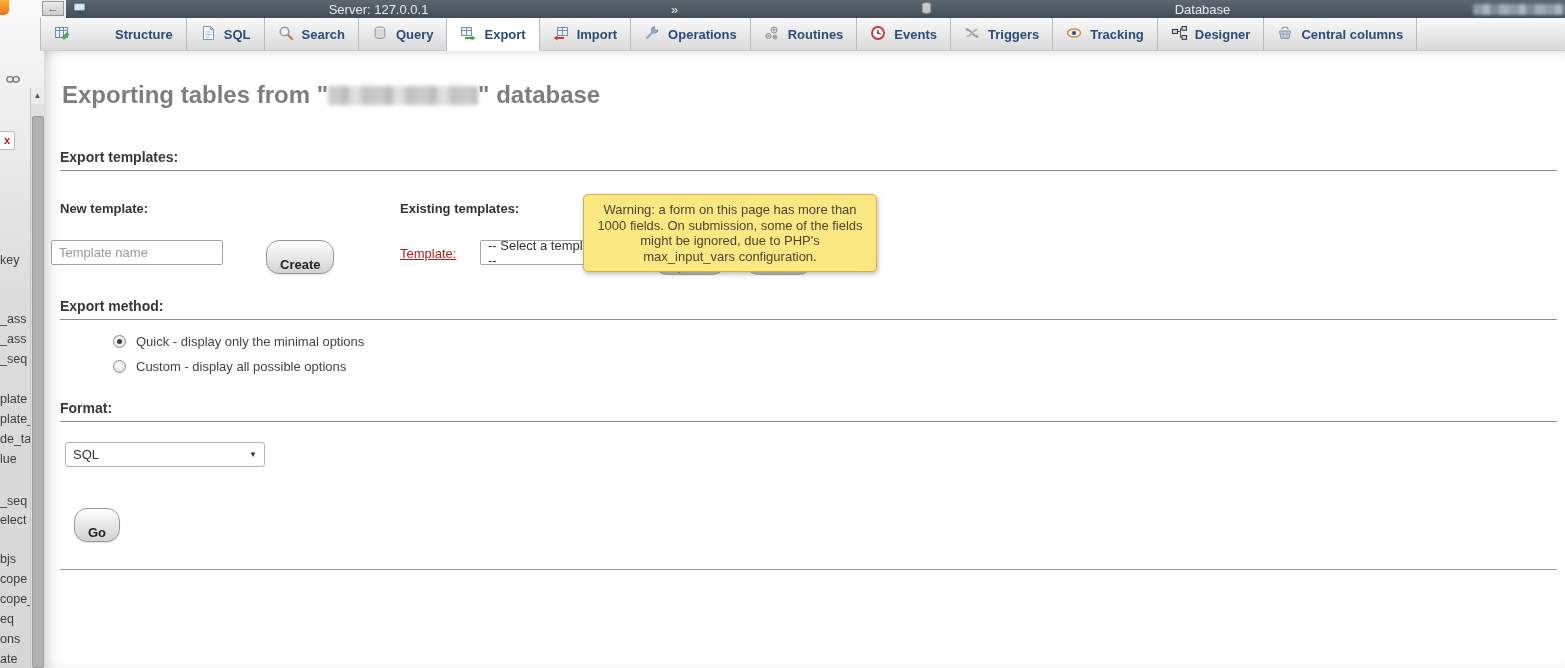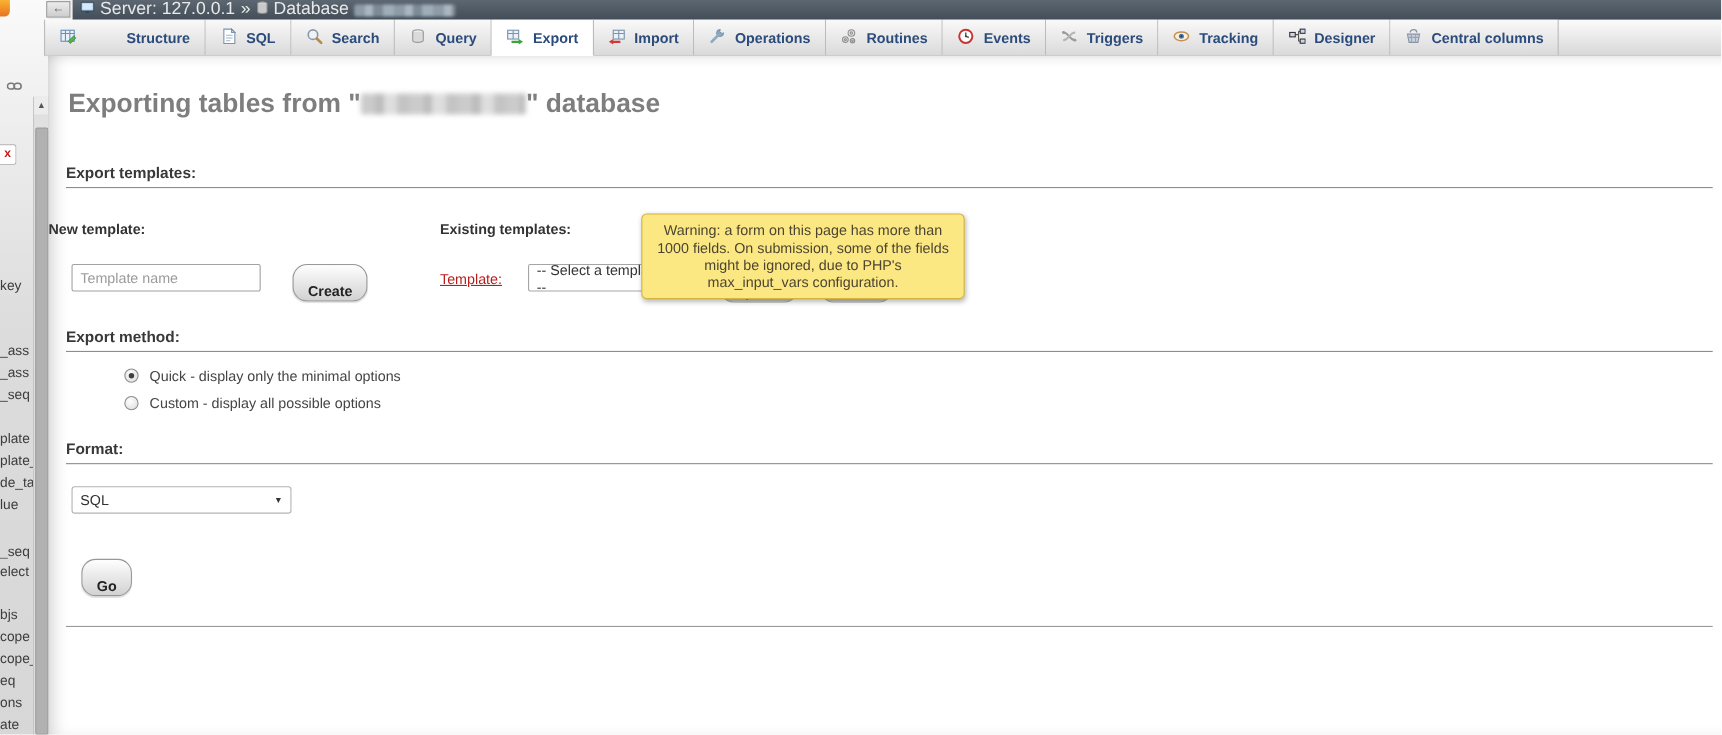--- a/index.html
+++ b/index.html
@@ -6,21 +6,21 @@
   html,body { background:#fff; }
   #page-root {
     position:relative; width:1565px; height:668px; overflow:hidden;
     font-family:"Liberation Sans", sans-serif; background:#fff; color:#444;
   }
 
   
   #topbar-light { position:absolute; left:44px; top:0; width:24px; height:18px; background:#f0f0f0; }
   #topbar { position:absolute; left:66px; right:0; top:0; height:18px;
     background:linear-gradient(#5c6771,#424d57); display:flex; align-items:center;
-    gap:5px; padding-left:7px; color:#e9e9e9; font-size:16px; }
+    gap:5px; padding-left:7px; color:#e9e9e9; font-size:13px;justify-content:space-between; }
   #back-btn { position:absolute; left:42px; top:1px; width:22px; height:15px; z-index:5;
     background:linear-gradient(#ececec,#cdcdcd); border:1px solid #979797;
     color:#555; font-size:11px; line-height:12px; text-align:center; cursor:pointer; }
   #logo-frag { position:absolute; left:0; top:0; width:9px; height:15px;
     background:linear-gradient(#f9b233,#e8731d); border-radius:0 0 5px 0; }
   .crumb { white-space:nowrap; }
   .redact-dark { display:inline-block; width:92px; height:11px; vertical-align:-1px; border-radius:2px;
     filter:blur(1.6px);
     background:repeating-linear-gradient(90deg,#8e9ca8 0 10px,#aab6c0 10px 17px,#7d8b97 17px 26px,#9fadb9 26px 36px); }
 
@@ -59,25 +59,25 @@
     filter:blur(2.3px);
     background:repeating-linear-gradient(90deg,#cbcbcb 0 13px,#bdbdbd 13px 21px,#dedede 21px 33px,#c4c4c4 33px 44px); }
 
   .section-heading { position:absolute; left:16px; right:8px; font-size:14px; font-weight:bold;
     color:#383838; padding-bottom:5px; border-bottom:1px solid #8d8d8d; }
   #heading-templates { top:98px; }
   #heading-method    { top:247px; }
   #heading-format    { top:349px; }
 
   .field-label { position:absolute; font-size:13px; font-weight:bold; color:#333; }
-  #label-new      { left:0;  top:150px; }
+  #label-new      { left:16px;  top:150px; }
   #label-existing { left:356px; top:150px; }
   #label-template { position:absolute; left:356px; top:195px; font-size:13px; color:#b91c1c;text-decoration:underline; }
 
-  #template-input { position:absolute; left:21px; top:189px; width:172px; height:25px;
+  #template-input { position:absolute; left:7px; top:189px; width:172px; height:25px;
     border:1px solid #a2a2a2; border-radius:2px; padding:2px 7px; font-size:13px;
     font-family:"Liberation Sans",sans-serif; color:#333; background:#fff; }
   #template-input::placeholder { color:#9b9b9b; }
 
   .pill-btn { position:absolute; height:25px; padding:16px 13px; border:1px solid #989898; border-radius:13px;
     background:linear-gradient(#fefefe,#d2d2d2); font-family:"Liberation Sans",sans-serif;
     font-size:13px; font-weight:bold; color:#222; cursor:pointer; box-shadow:0 1px 1px rgba(0,0,0,.12); }
   .pill-btn.disabled { background:linear-gradient(#dedede,#c7c7c7); color:#767676;
     border-color:#a8a8a8; cursor:default; box-shadow:none; }
   #create-btn { left:222px; top:189px; }

